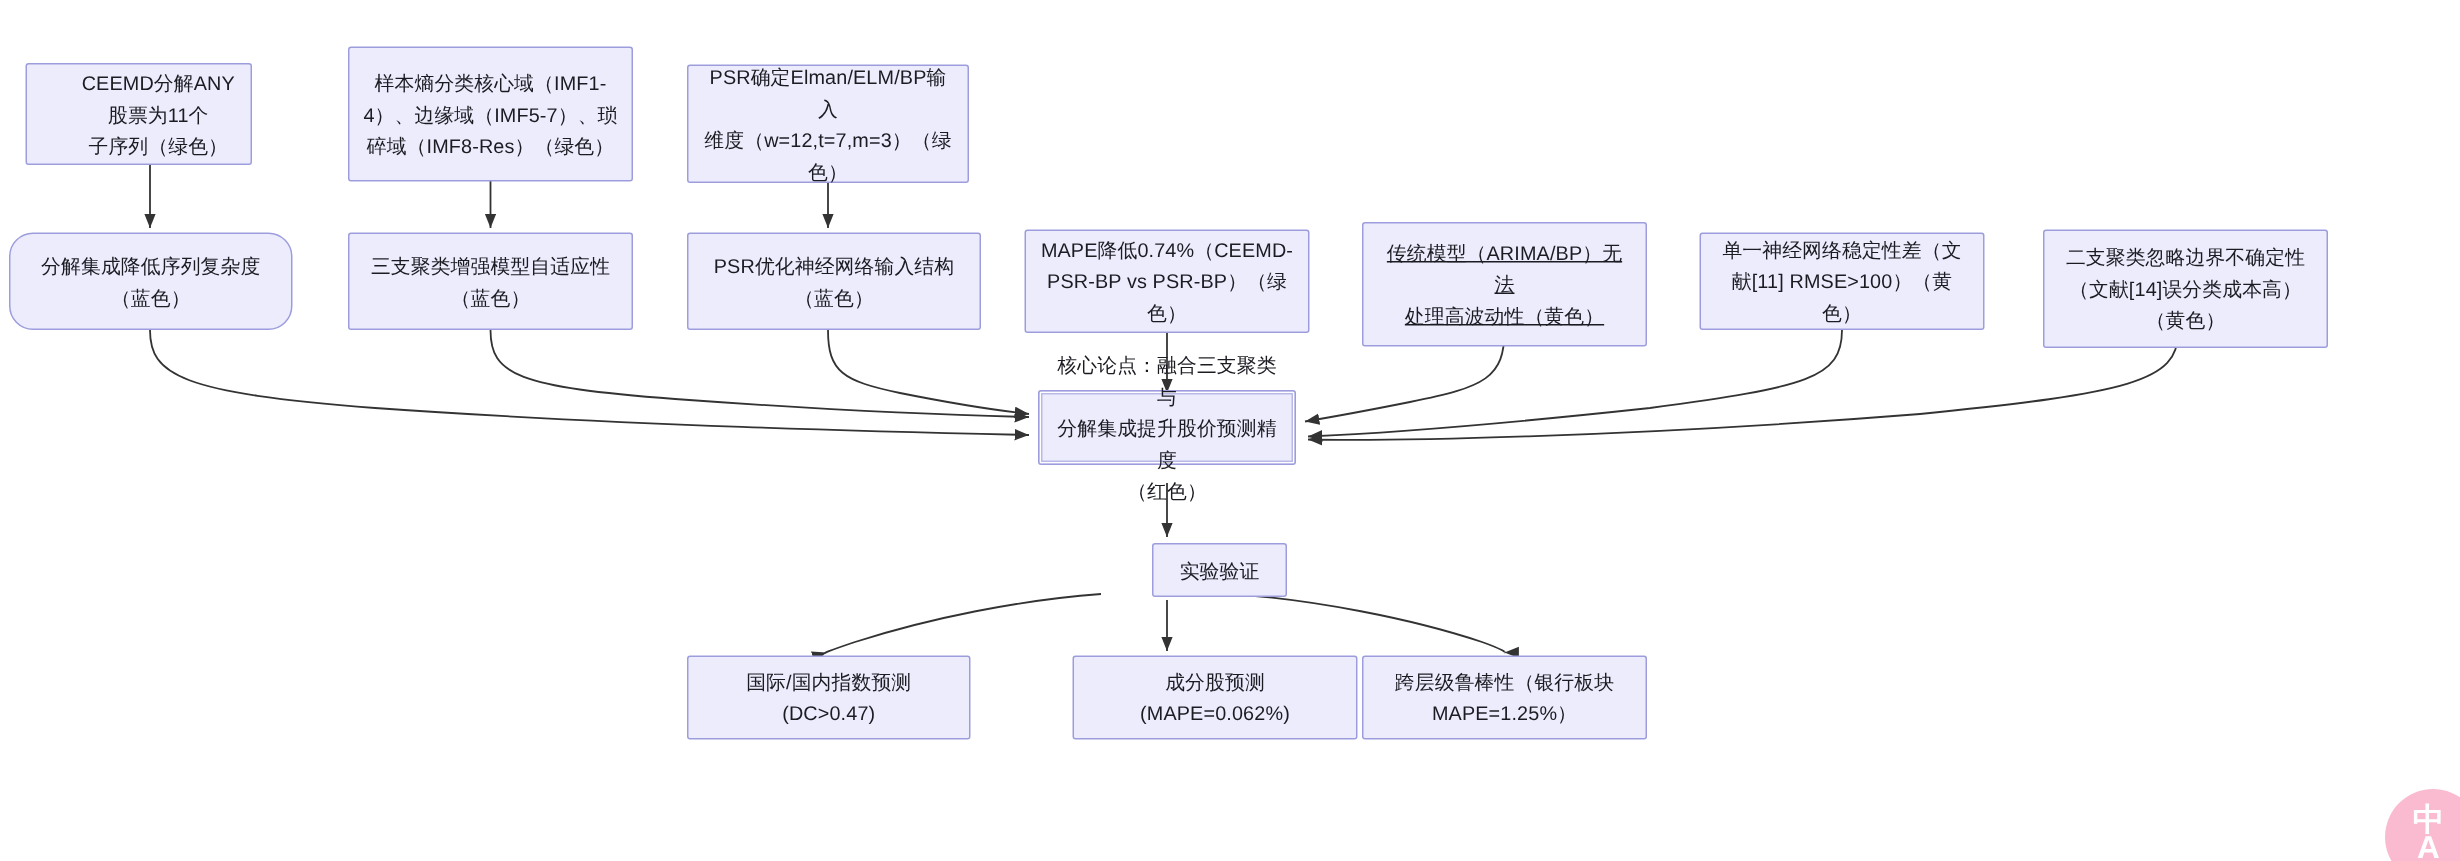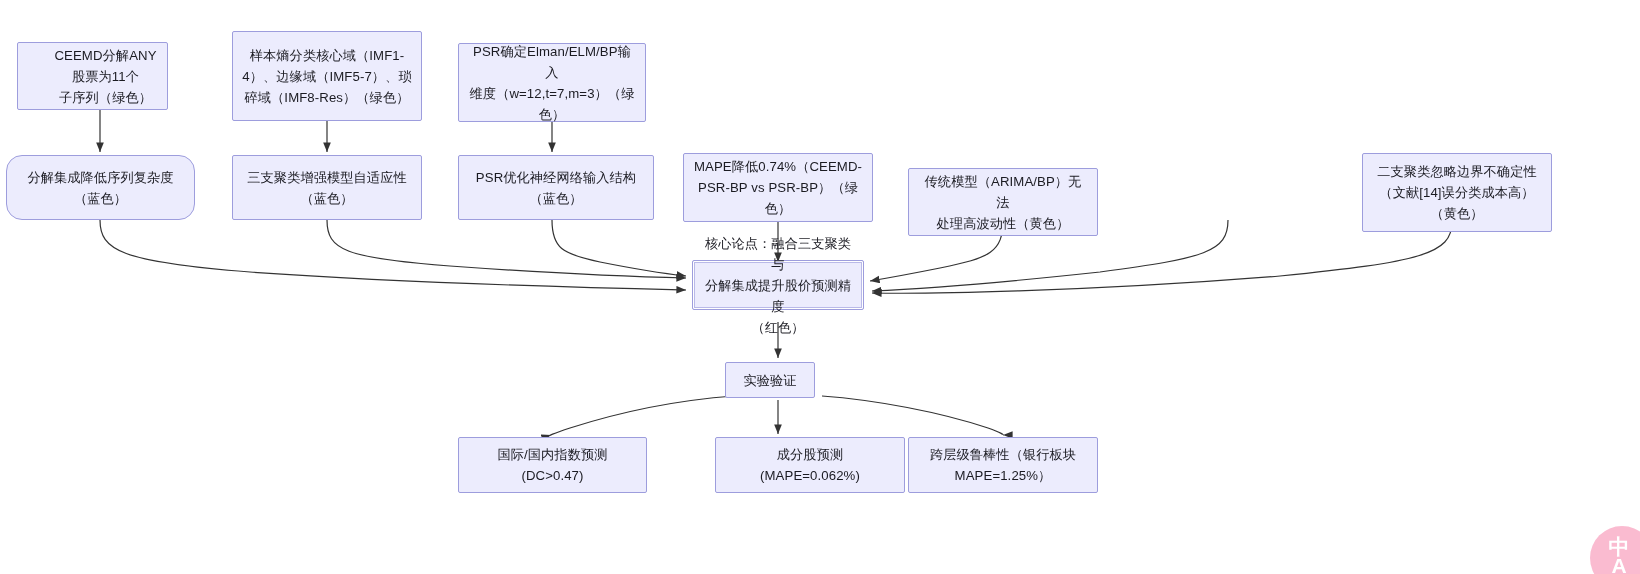--- a/index.html
+++ b/index.html
@@ -138,39 +138,43 @@
     <span class="node-label">PSR优化神经网络输入结构
 （蓝色）</span>
   </div>
 
   <div class="node" style="left:683px; top:153px; width:190px; height:69px;">
     <span class="node-label">MAPE降低0.74%（CEEMD-
 PSR-BP vs PSR-BP）（绿
 色）</span>
   </div>
 
-  <div class="node" style="left:908px; top:168px; width:190px; height:68px;">
+  <div class="node" style="left:908px; top:148px; width:190px; height:83px;text-decoration:underline;">
     <span class="node-label">传统模型（ARIMA/BP）无法
 处理高波动性（黄色）</span>
   </div>
 
+  <div class="node" style="left:1133px; top:155px; width:190px; height:65px;">
+    <span class="node-label">单一神经网络稳定性差（文
+献[11] RMSE&gt;100）（黄色）</span>
+  </div>
 
   <div class="node" style="left:1362px; top:153px; width:190px; height:79px;">
     <span class="node-label">二支聚类忽略边界不确定性
 （文献[14]误分类成本高）
 （黄色）</span>
   </div>
 
   <div class="node core" style="left:692px; top:260px; width:172px; height:50px;">
     <span class="node-label">核心论点：融合三支聚类与
 分解集成提升股价预测精度
 （红色）</span>
   </div>
 
-  <div class="node" style="left:725px; top:362px; width:90px; height:36px;">
+  <div class="node" style="left:768px; top:362px; width:90px; height:36px;">
     <span class="node-label">实验验证</span>
   </div>
 
   <div class="node" style="left:458px; top:437px; width:189px; height:56px;">
     <span class="node-label">国际/国内指数预测
 (DC&gt;0.47)</span>
   </div>
 
   <div class="node" style="left:683px; top:437px; width:190px; height:56px;margin-left:32px;">
     <span class="node-label">成分股预测

